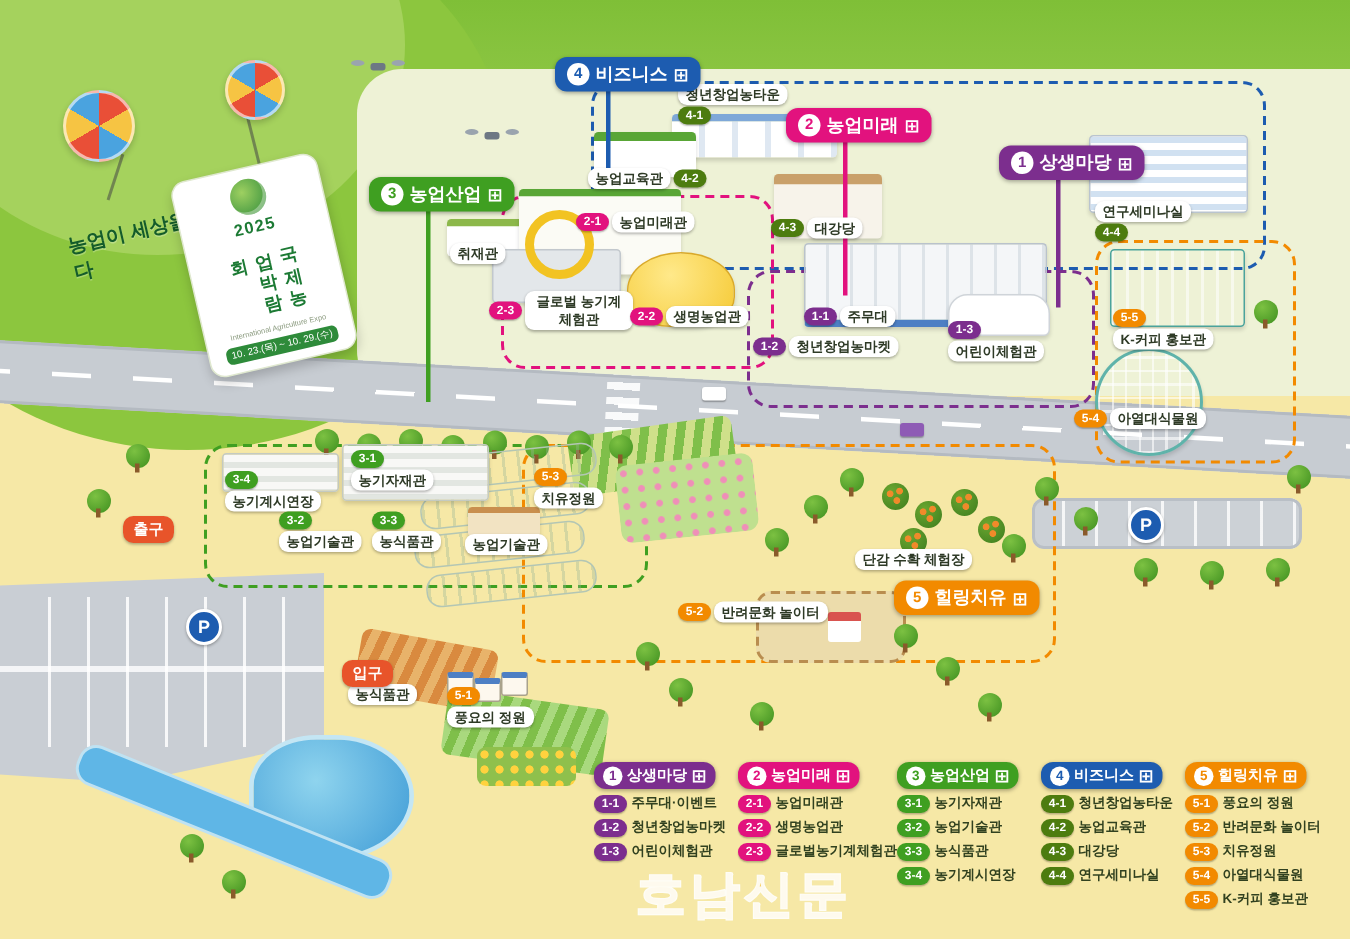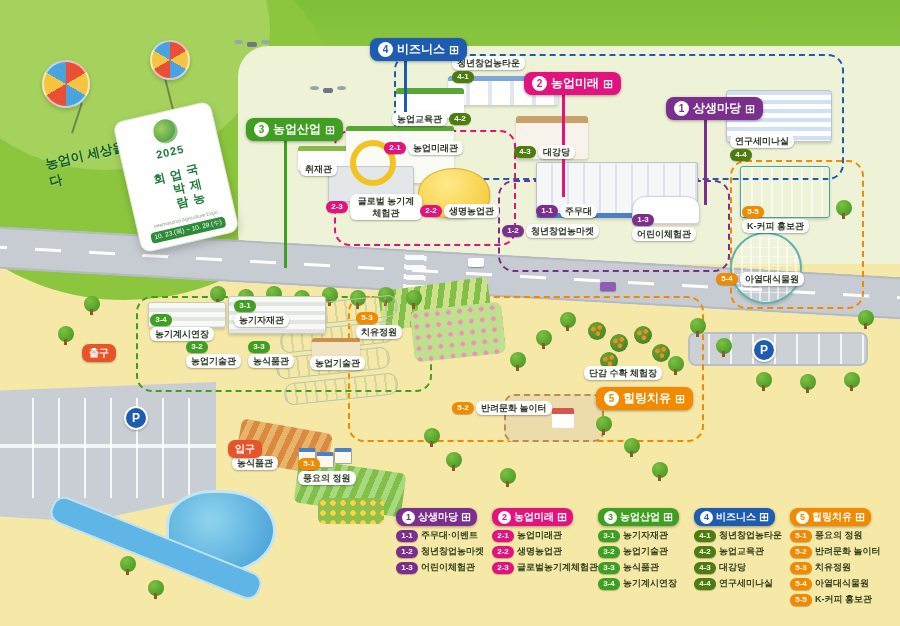--- a/index.html
+++ b/index.html
@@ -283,21 +283,21 @@
       <span class="code c3">3-3</span>
       <span class="chip">농식품관</span>
     </div>
   <div class="maplabel" style="left:310px;top:356px;">
       <span class="chip">농업기술관</span>
     </div>
   <div class="maplabel col" style="left:356px;top:312px;">
       <span class="code c5">5-3</span>
       <span class="chip">치유정원</span>
     </div>
-  <div class="maplabel" style="left:584px;top:366px;">
+  <div class="maplabel" style="left:570px;top:366px;">
       <span class="chip">단감 수확 체험장</span>
     </div>
   <div class="maplabel" style="left:452px;top:401px;">
       <span class="code c5">5-2</span>
       <span class="chip">반려문화 놀이터</span>
     </div>
   <div class="maplabel" style="left:232px;top:456px;">
       <span class="chip">농식품관</span>
     </div>
   <div class="maplabel col" style="left:298px;top:458px;">
@@ -444,13 +444,14 @@
           <span class="code c5">5-4</span>
           <span class="llabel">아열대식물원</span>
         </div>
       <div class="litem">
           <span class="code c5">5-5</span>
           <span class="llabel">K-커피 홍보관</span>
         </div>
     </div>
   </div>
 
+  <div class="watermark">호남신문</div>
 </div>
 
 </body></html>

